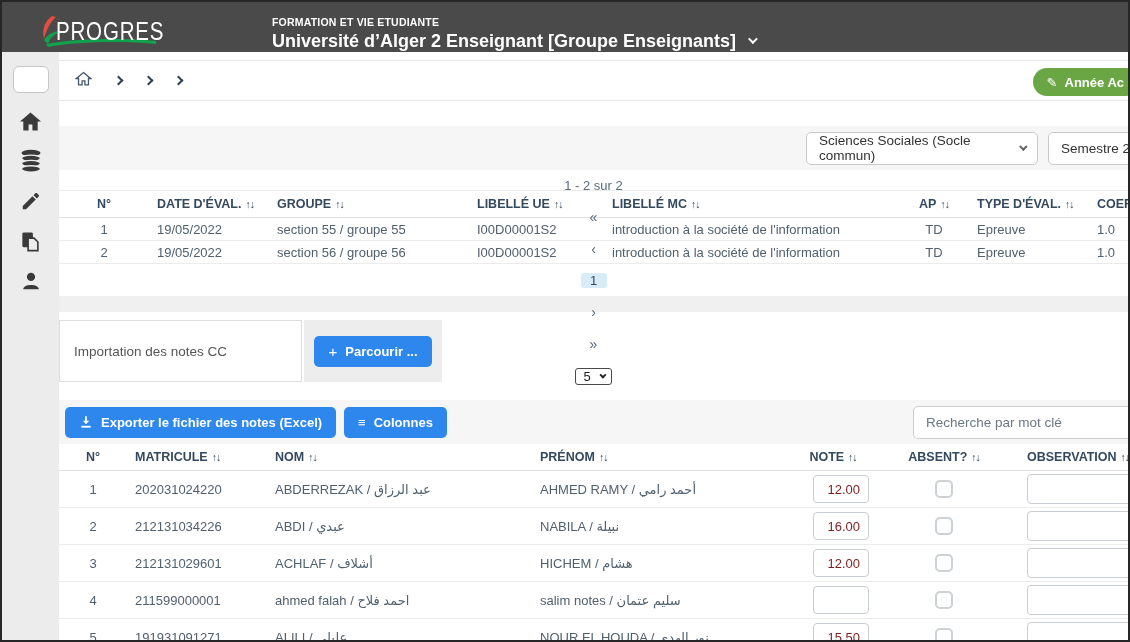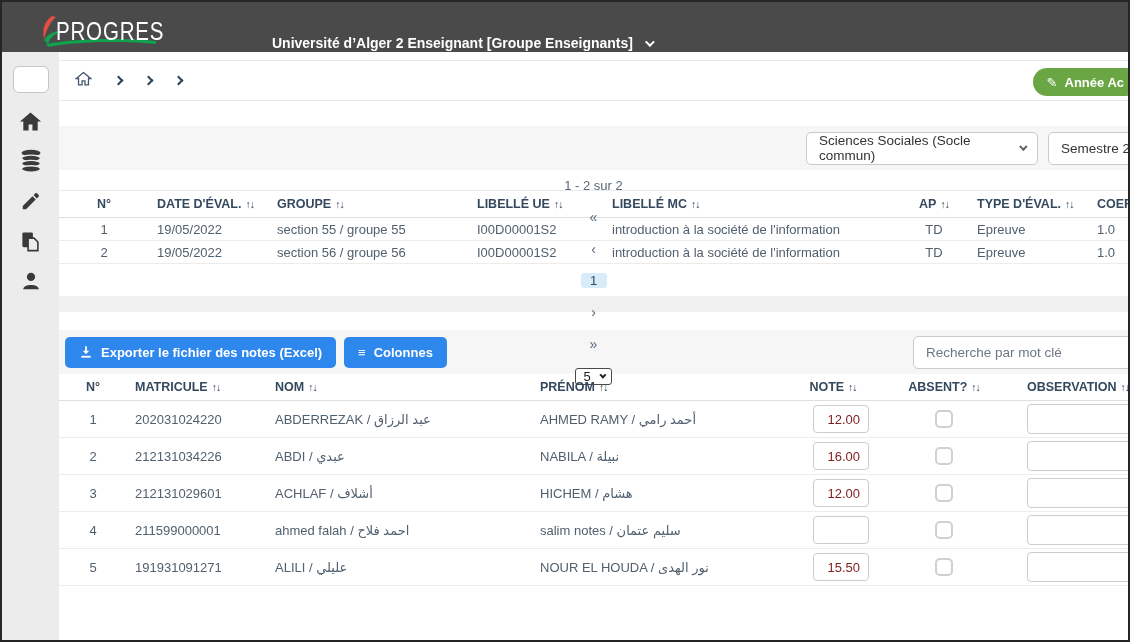--- a/index.html
+++ b/index.html
@@ -8,21 +8,21 @@
   .frame { width:1130px; height:642px; border:2px solid #262626; overflow:hidden; background:#fff; position:relative; }
 
   
   .topbar { height:50px; background:#4a4a4a; display:flex; align-items:flex-end; }
   .logo { position:relative; margin-left:36px; width:140px; height:38px; flex:none; }
   .logo-text { position:absolute; left:18px; top:3px; color:#fff; font-size:25px; font-weight:500;
                letter-spacing:1px; transform:scaleX(.82); transform-origin:left; }
   .logo svg { position:absolute; left:0; top:0; }
   .app-titles { margin-left:94px; color:#fff; line-height:1.25; }
   .app-subtitle { font-size:10.5px; font-weight:bold; letter-spacing:.2px; }
-  .app-title { font-size:14px; font-weight:bold; display:flex; align-items:center; gap:12px; }
+  .app-title { font-size:18px; font-weight:bold; display:flex; align-items:center; gap:12px; }
   .chev { display:inline-block; width:7px; height:7px; border-right:2px solid currentColor; border-bottom:2px solid currentColor; }
   .chev.down { transform:rotate(45deg) translateY(-2px); }
   .chev.right { transform:rotate(-45deg); }
 
   
   .body-row { display:flex; height:600px; }
   .sidebar { width:57px; flex:none; background:#ececec; display:flex; flex-direction:column; align-items:center; }
   .sidebar-toggle { width:36px; height:27px; background:#fff; border:1px solid #c6c6c6; border-radius:6px; margin-top:14px; }
   .side-icon { margin-top:16px; width:24px; height:24px; display:flex; align-items:center; justify-content:center; }
   .side-icon svg { display:block; }
@@ -94,20 +94,21 @@
   <header class="topbar">
     <div class="logo">
       <svg width="140" height="38" viewBox="0 0 140 38">
         <path d="M14 2 C6 8 4 16 6 25 C9 15 12 8 18 3 Z" fill="#e04f3f"></path>
         <path d="M6 26 C10 20 16 17 24 17 C16 20 12 24 10 30 Z" fill="#0fa34e"></path>
         <path d="M8 30 C40 24 90 24 118 27 L118 30 C88 27 40 27 10 33 Z" fill="#0fa34e"></path>
       </svg>
       <span class="logo-text">PROGRES</span>
     </div>
     <div class="app-titles">
+      <div class="app-subtitle">FORMATION ET VIE ETUDIANTE</div>
       <div class="app-title">
         <span>Université d’Alger 2 Enseignant [Groupe Enseignants]</span>
         <span class="chev down"></span>
       </div>
     </div>
   </header>
 
   <div class="body-row">
 
     <aside class="sidebar">
@@ -226,20 +227,29 @@
         <span class="pg-page">1</span>
         <span class="pg-arrow">›</span>
         <span class="pg-arrow">»</span>
         <span class="pg-size">
           <span>5</span>
           <span class="chev down"></span>
         </span>
       </div>
       <div class="gray-strip"></div>
 
+      <div class="import-row">
+        <div class="import-label-box">Importation des notes CC</div>
+        <div class="import-browse-box">
+          <button class="btn-blue">
+            <span class="plus-glyph">+</span>
+            <span>Parcourir ...</span>
+          </button>
+        </div>
+      </div>
 
       <div class="notes-toolbar">
         <button class="btn-blue">
           <svg width="14" height="14" viewBox="0 0 24 24">
             <path d="M10.5 2 h3 v8 h4 L12 16 L6.5 10 h4 z" fill="#fff"></path>
             <path d="M4 18.5 h16 v3.2 h-16 z" fill="#fff"></path>
           </svg>
           <span>Exporter le fichier des notes (Excel)</span>
         </button>
         <button class="btn-blue">

